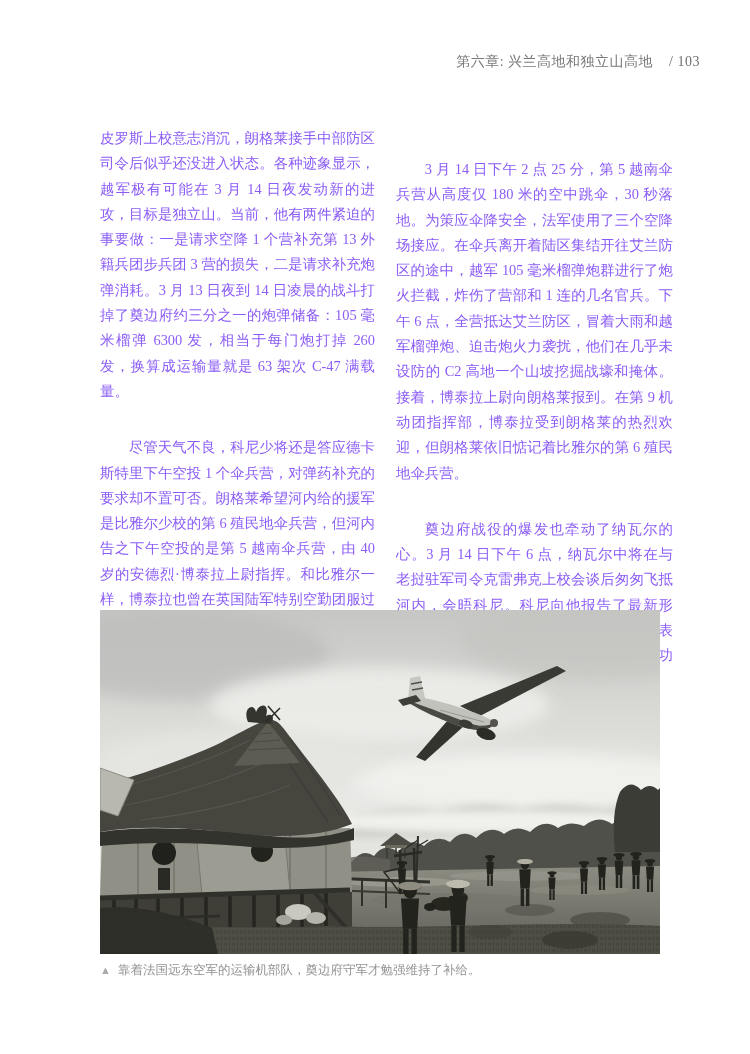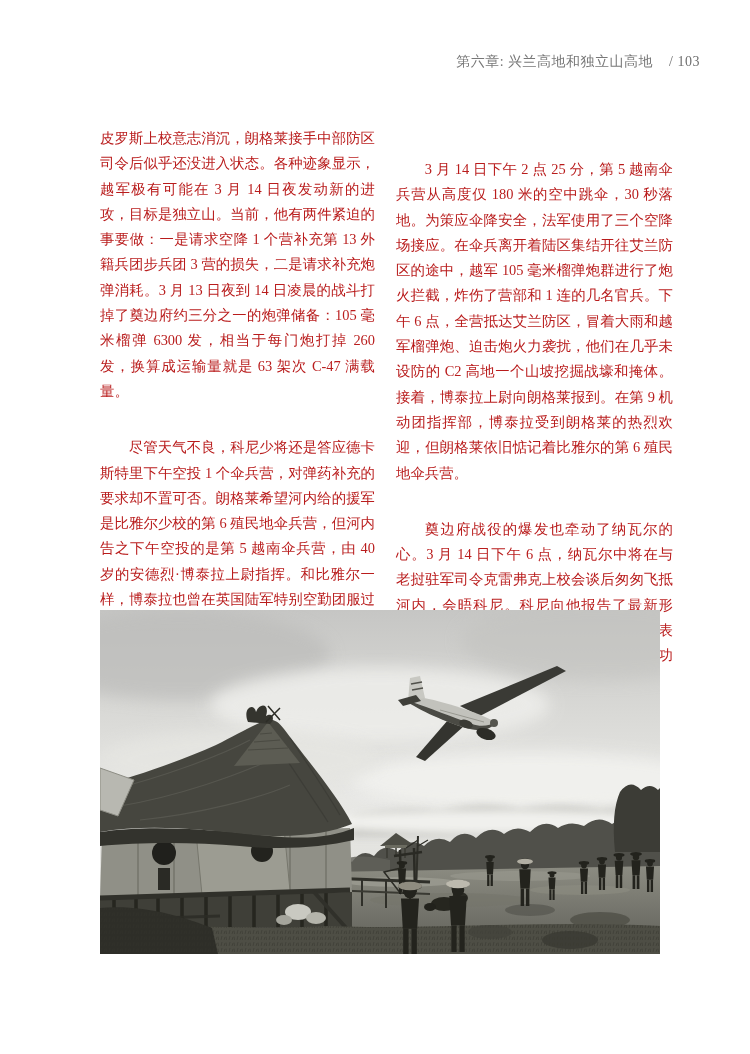--- a/index.html
+++ b/index.html
@@ -7,21 +7,21 @@
     position:relative; width:750px; height:1054px; background:#ffffff;
     font-family:"Liberation Serif","DejaVu Serif",serif; overflow:hidden;
   }
   .page-header {
     position:absolute; top:53px; left:0; right:50px; text-align:right;
     font-size:14px; color:#787878; letter-spacing:0.5px;
   }
   .page-header .pageno { margin-left:16px; color:#6f6f6f; }
   .col {
     position:absolute; top:126px; text-align:justify;
-    font-size:14.4px; line-height:25.3px; color:#b91c1c;
+    font-size:14.4px; line-height:25.3px; color:#8b5cf6;
   }
   .col-left  { left:100px; width:275px; }
   .col-right { left:396px; width:277px; }
   .col p { margin:0; padding:0; }
   .col p.indent { text-indent:2em;margin-top:31px; }
   figure.photo {
     position:absolute; left:100px; top:610px; width:560px; height:344px; margin:0;
     background:#dddddb;
   }
   figure.photo svg { display:block; width:100%; height:100%; }
@@ -199,14 +199,17 @@
         <use href="#soldier" transform="translate(550,250) scale(1.6)"></use>
         <use href="#soldier" transform="translate(452,262) scale(1.4)"></use>
         <use href="#soldier" transform="translate(390,246) scale(1.5)"></use>
         <ellipse cx="310" cy="276" rx="12" ry="4.2" fill="#8f8c80"></ellipse>
         <ellipse cx="358" cy="274" rx="12" ry="4.2" fill="#bdbaae"></ellipse>
         <ellipse cx="425" cy="251.5" rx="8" ry="2.8" fill="#b2afa3"></ellipse>
       </g>
     </svg>
   </figure>
 
+  <div class="caption">
+    <span class="tri">▲</span><span>靠着法国远东空军的运输机部队，奠边府守军才勉强维持了补给。</span>
+  </div>
 
 </div>
 
 </body></html>

